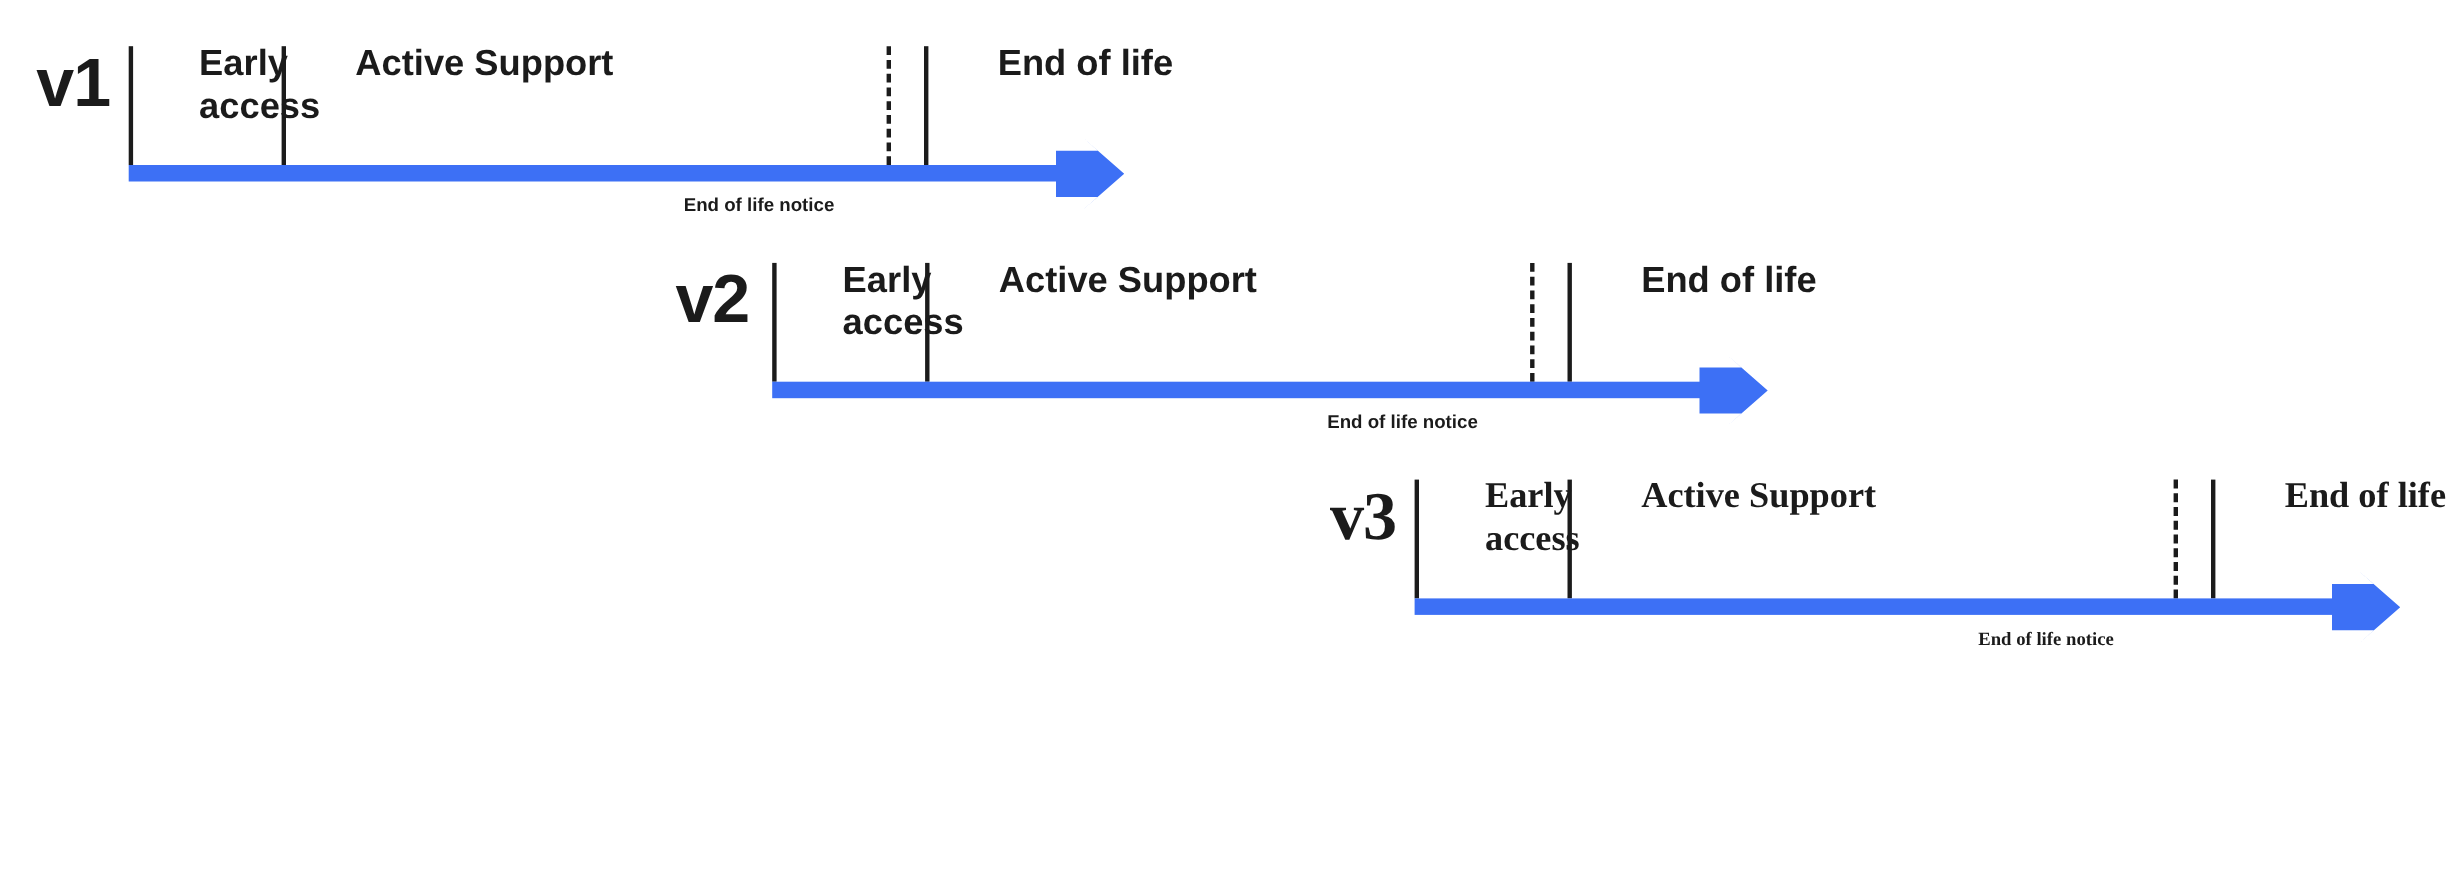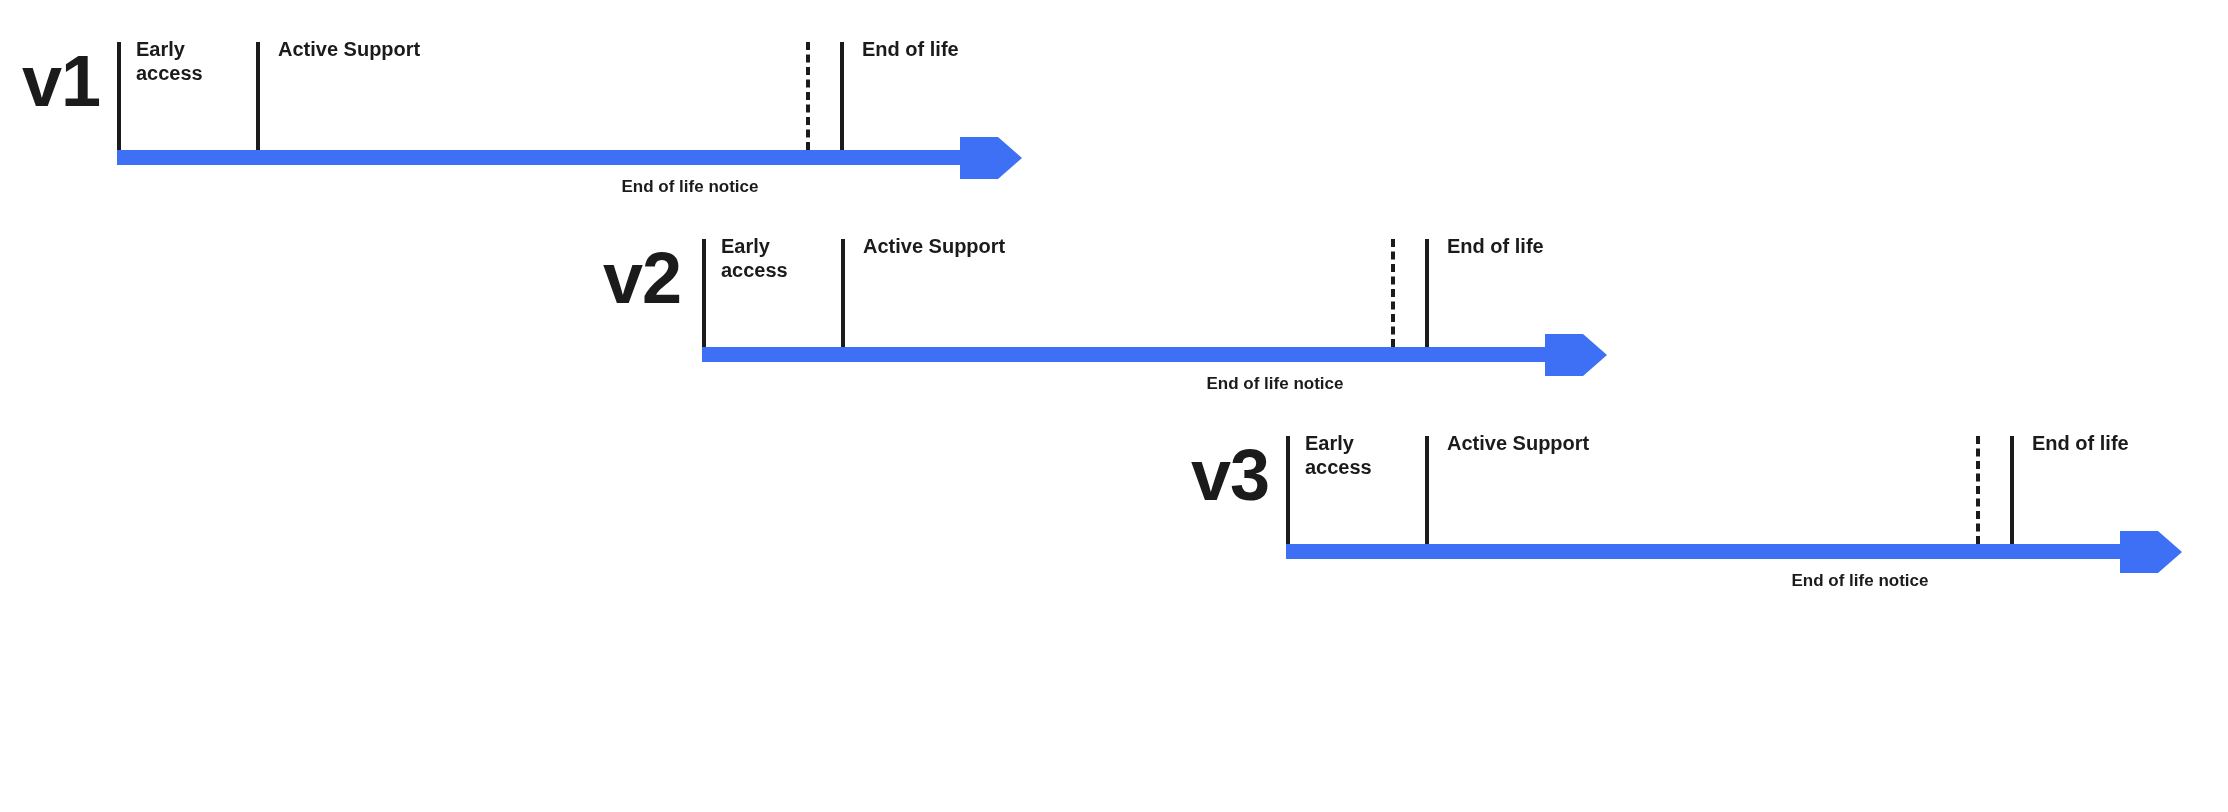--- a/index.html
+++ b/index.html
@@ -10,21 +10,21 @@
     color:#1b1b1b;
     overflow:hidden;
   }
   #stage{position:relative;width:2228px;height:812px;}
 
   .timeline-row{position:absolute;}
 
   
   .version-label{
     position:absolute;
-    font-size:72px;
+    font-size:62px;
     font-weight:700;
     letter-spacing:-1px;
     line-height:1;
     color:#1b1b1b;
     white-space:nowrap;
     text-align:right;
     right:0;
   }
 
   
@@ -35,25 +35,26 @@
   }
   .tick.dashed{
     width:0;
     background:none;
     border-left:4px dashed #1b1b1b;
   }
 
   
   .phase-label{
     position:absolute;
-    font-size:20px;
+    font-size:33px;
     font-weight:700;
     line-height:1.18;
     color:#1b1b1b;
     white-space:pre-line;
+    margin-left:45px;
   }
   .phase-label.nowrap{white-space:nowrap;}
 
   
   .bar{
     position:absolute;
     height:15px;
     background:#3d70f5;
   }
   .arrow-head{position:absolute;}
@@ -103,21 +104,21 @@
       <div class="phase-label nowrap" style="left: 863px; top: 235px;">Active Support</div>
       <div class="phase-label nowrap" style="left: 1447px; top: 235px;">End of life</div>
       <div class="bar" style="left: 702px; top: 347px; width: 863px; background: rgb(61, 112, 245);"></div>
       <div class="arrow-head" style="left: 1543px; top: 318px;">
         <svg width="68" height="74" viewBox="0 0 68 74">
           <path d="M2 16 L40 16 L24 2 L64 37 L24 72 L40 58 L2 58 Z" fill="#3d70f5"></path>
         </svg>
       </div>
       <div class="notice-label" style="left: 1275px; top: 375px;">End of life notice</div>
     </div>
-    <div class="timeline-row" style="left: 0px; top: 0px; width: 2228px; height: 812px;">
+    <div class="timeline-row" style="left: 0px; top: 0px; width: 2228px; height: 812px; font-family: Liberation Serif, serif;">
       <div class="version-label" style="right: 959px; top: 439px;">v3</div>
       <div class="tick" style="left: 1286px; top: 436px; height: 108px;"></div>
       <div class="tick" style="left: 1425px; top: 436px; height: 108px;"></div>
       <div class="tick dashed" style="left: 1976px; top: 436px; height: 108px;"></div>
       <div class="tick" style="left: 2010px; top: 436px; height: 108px;"></div>
       <div class="phase-label" style="left: 1305px; top: 432px;">Early
 access</div>
       <div class="phase-label nowrap" style="left: 1447px; top: 432px;">Active Support</div>
       <div class="phase-label nowrap" style="left: 2032px; top: 432px;">End of life</div>
       <div class="bar" style="left: 1286px; top: 544px; width: 854px; background: rgb(61, 112, 245);"></div>

